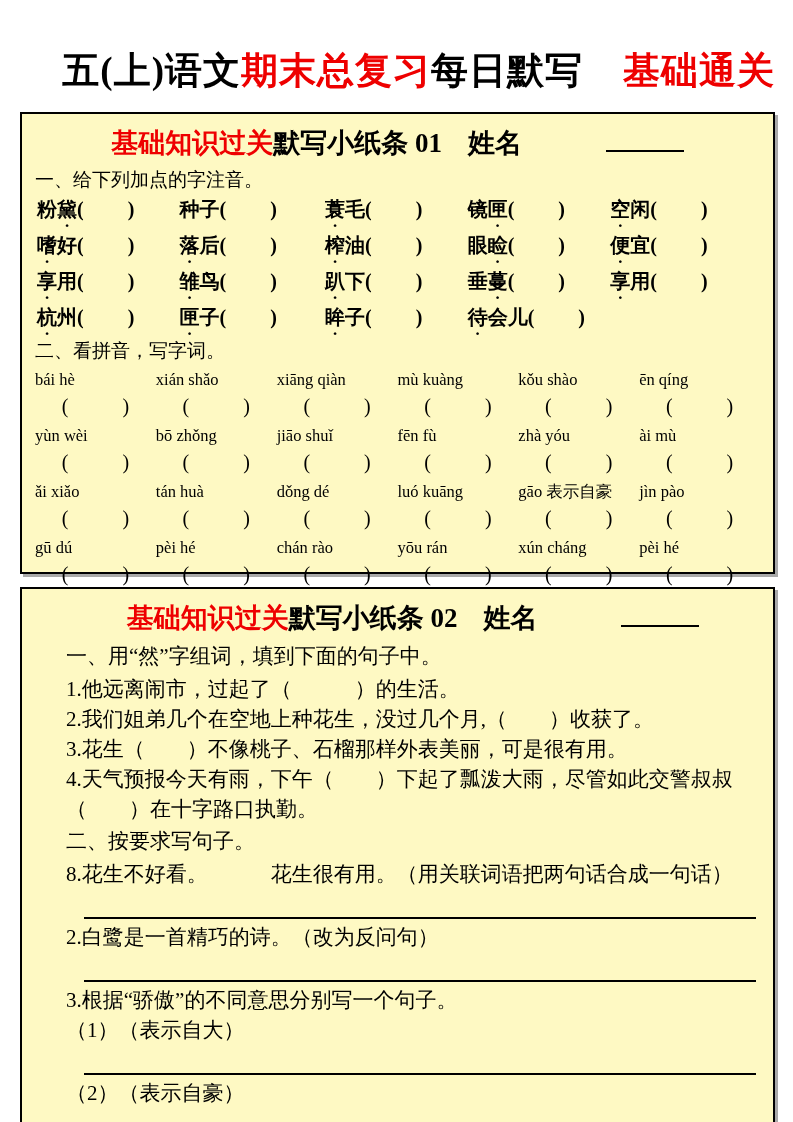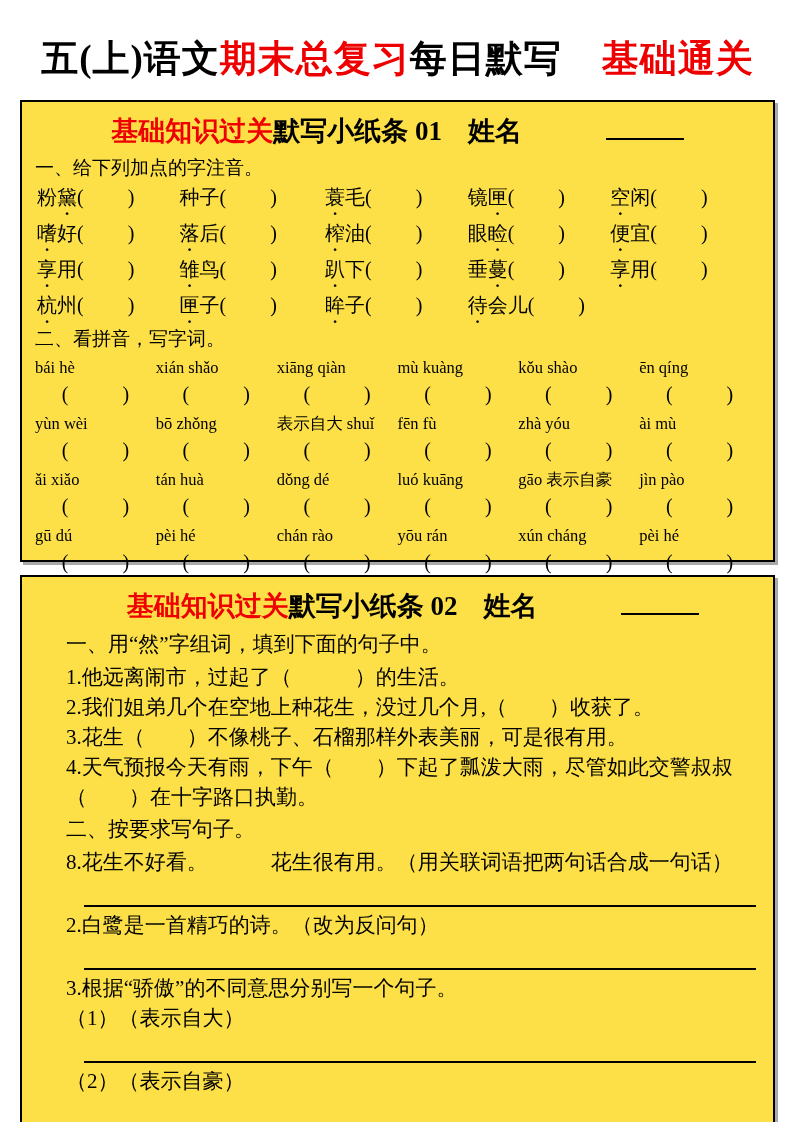--- a/index.html
+++ b/index.html
@@ -3,28 +3,28 @@
 <meta charset="utf-8">
 <style>
   :root{ --red:#ee0000; --ink:#000; --shadow:#a9a9a9; }
   html,body{margin:0;padding:0;background:#ffffff;}
   .page{
     position:relative; width:793px; height:1122px; background:#fff;
     font-family:"Liberation Serif","DejaVu Serif",serif; color:var(--ink);
     box-sizing:border-box; padding:30px 18px 0 20px; overflow:hidden;
   }
   .doc-title{
-    text-align:center; font-size:37px; font-weight:700; letter-spacing:1px;
-    white-space:nowrap; margin:4px 0 16px 0;
+    text-align:right; font-size:37px; font-weight:700; letter-spacing:1px;
+    white-space:nowrap; margin:16px 0 16px 0;
   }
   .doc-title .red{ color:var(--red); }
   .title-gap{ display:inline-block; width:40px; }
 
   .sheet{
-    box-sizing:border-box; width:755px; background:#fde047;
+    box-sizing:border-box; width:755px; background:#fef9c3;
     border:2px solid #000; box-shadow:3px 3px 0 var(--shadow);
     padding:6px 13px 8px 13px;
   }
   .sheet-01{ height:462px; margin-bottom:13px; }
   .sheet-02{ height:587px;padding-left:44px; }
 
   .sheet-header{
     font-size:27px; font-weight:700; text-align:center; white-space:nowrap;
     margin:2px 0 5px 0;
   }
@@ -35,21 +35,21 @@
     border-bottom:2px solid #000; vertical-align:baseline;
   }
 
   .heading{ font-size:19px; line-height:27px; margin:2px 0 3px 0; }
 
   
   .word-grid{
     display:grid; grid-template-columns:1fr 1.02fr 1fr 1fr 1.05fr;
     row-gap:9px; font-size:20px; margin:3px 0 6px 2px;
   }
-  .word-item{ white-space:nowrap; }
+  .word-item{ white-space:nowrap;font-weight:bold; }
   .zi{ position:relative; display:inline-block; }
   .zi.dotted::after{
     content:"·"; position:absolute; left:50%; transform:translateX(-50%);
     bottom:-0.66em; font-size:17px; font-weight:700; line-height:1;
   }
   .wgap{ display:inline-block; width:44px; }
 
   
   .pinyin-row{
     display:grid; grid-template-columns:repeat(6,1fr);
@@ -121,21 +121,21 @@
           <span><span>(</span><span class="pgap"></span><span>)</span></span>
           <span><span>(</span><span class="pgap"></span><span>)</span></span>
           <span><span>(</span><span class="pgap"></span><span>)</span></span>
           <span><span>(</span><span class="pgap"></span><span>)</span></span>
           <span><span>(</span><span class="pgap"></span><span>)</span></span>
           <span><span>(</span><span class="pgap"></span><span>)</span></span>
         </div>
         <div class="pinyin-row">
           <span>yùn wèi</span>
           <span>bō zhǒng</span>
-          <span>表示自大 shuǐ</span>
+          <span>jiāo shuǐ</span>
           <span>fēn fù</span>
           <span>zhà yóu</span>
           <span>ài mù</span>
         </div>
         <div class="blank-row">
           <span><span>(</span><span class="pgap"></span><span>)</span></span>
           <span><span>(</span><span class="pgap"></span><span>)</span></span>
           <span><span>(</span><span class="pgap"></span><span>)</span></span>
           <span><span>(</span><span class="pgap"></span><span>)</span></span>
           <span><span>(</span><span class="pgap"></span><span>)</span></span>

